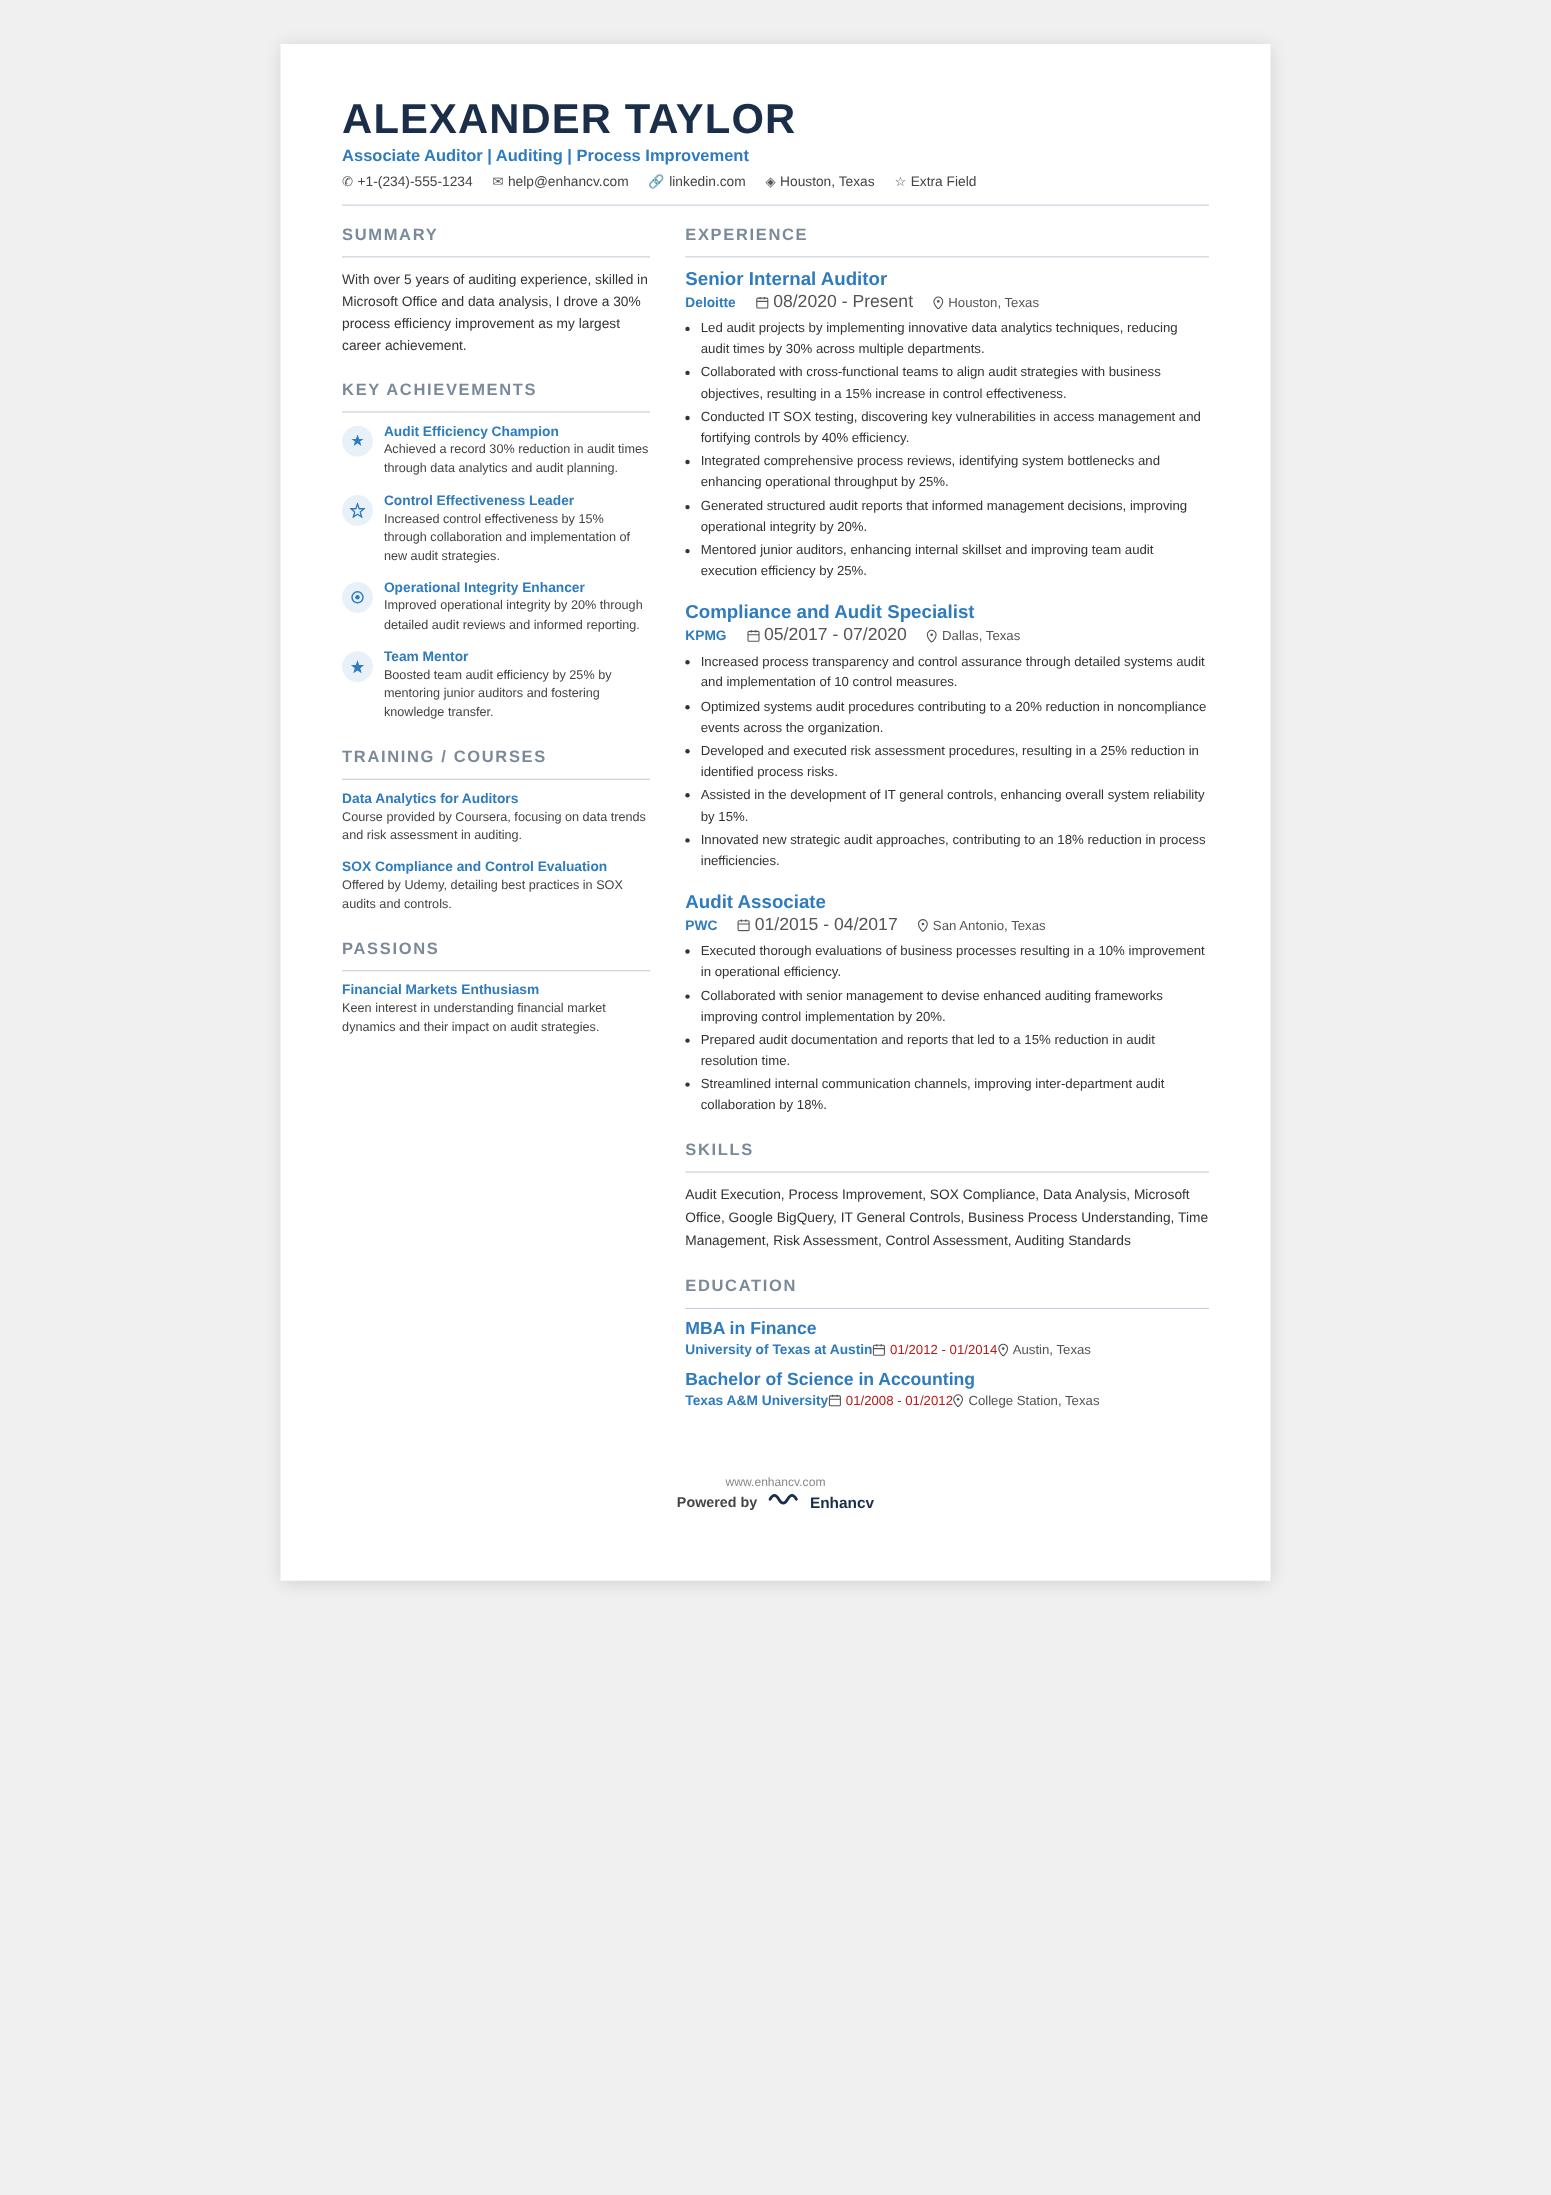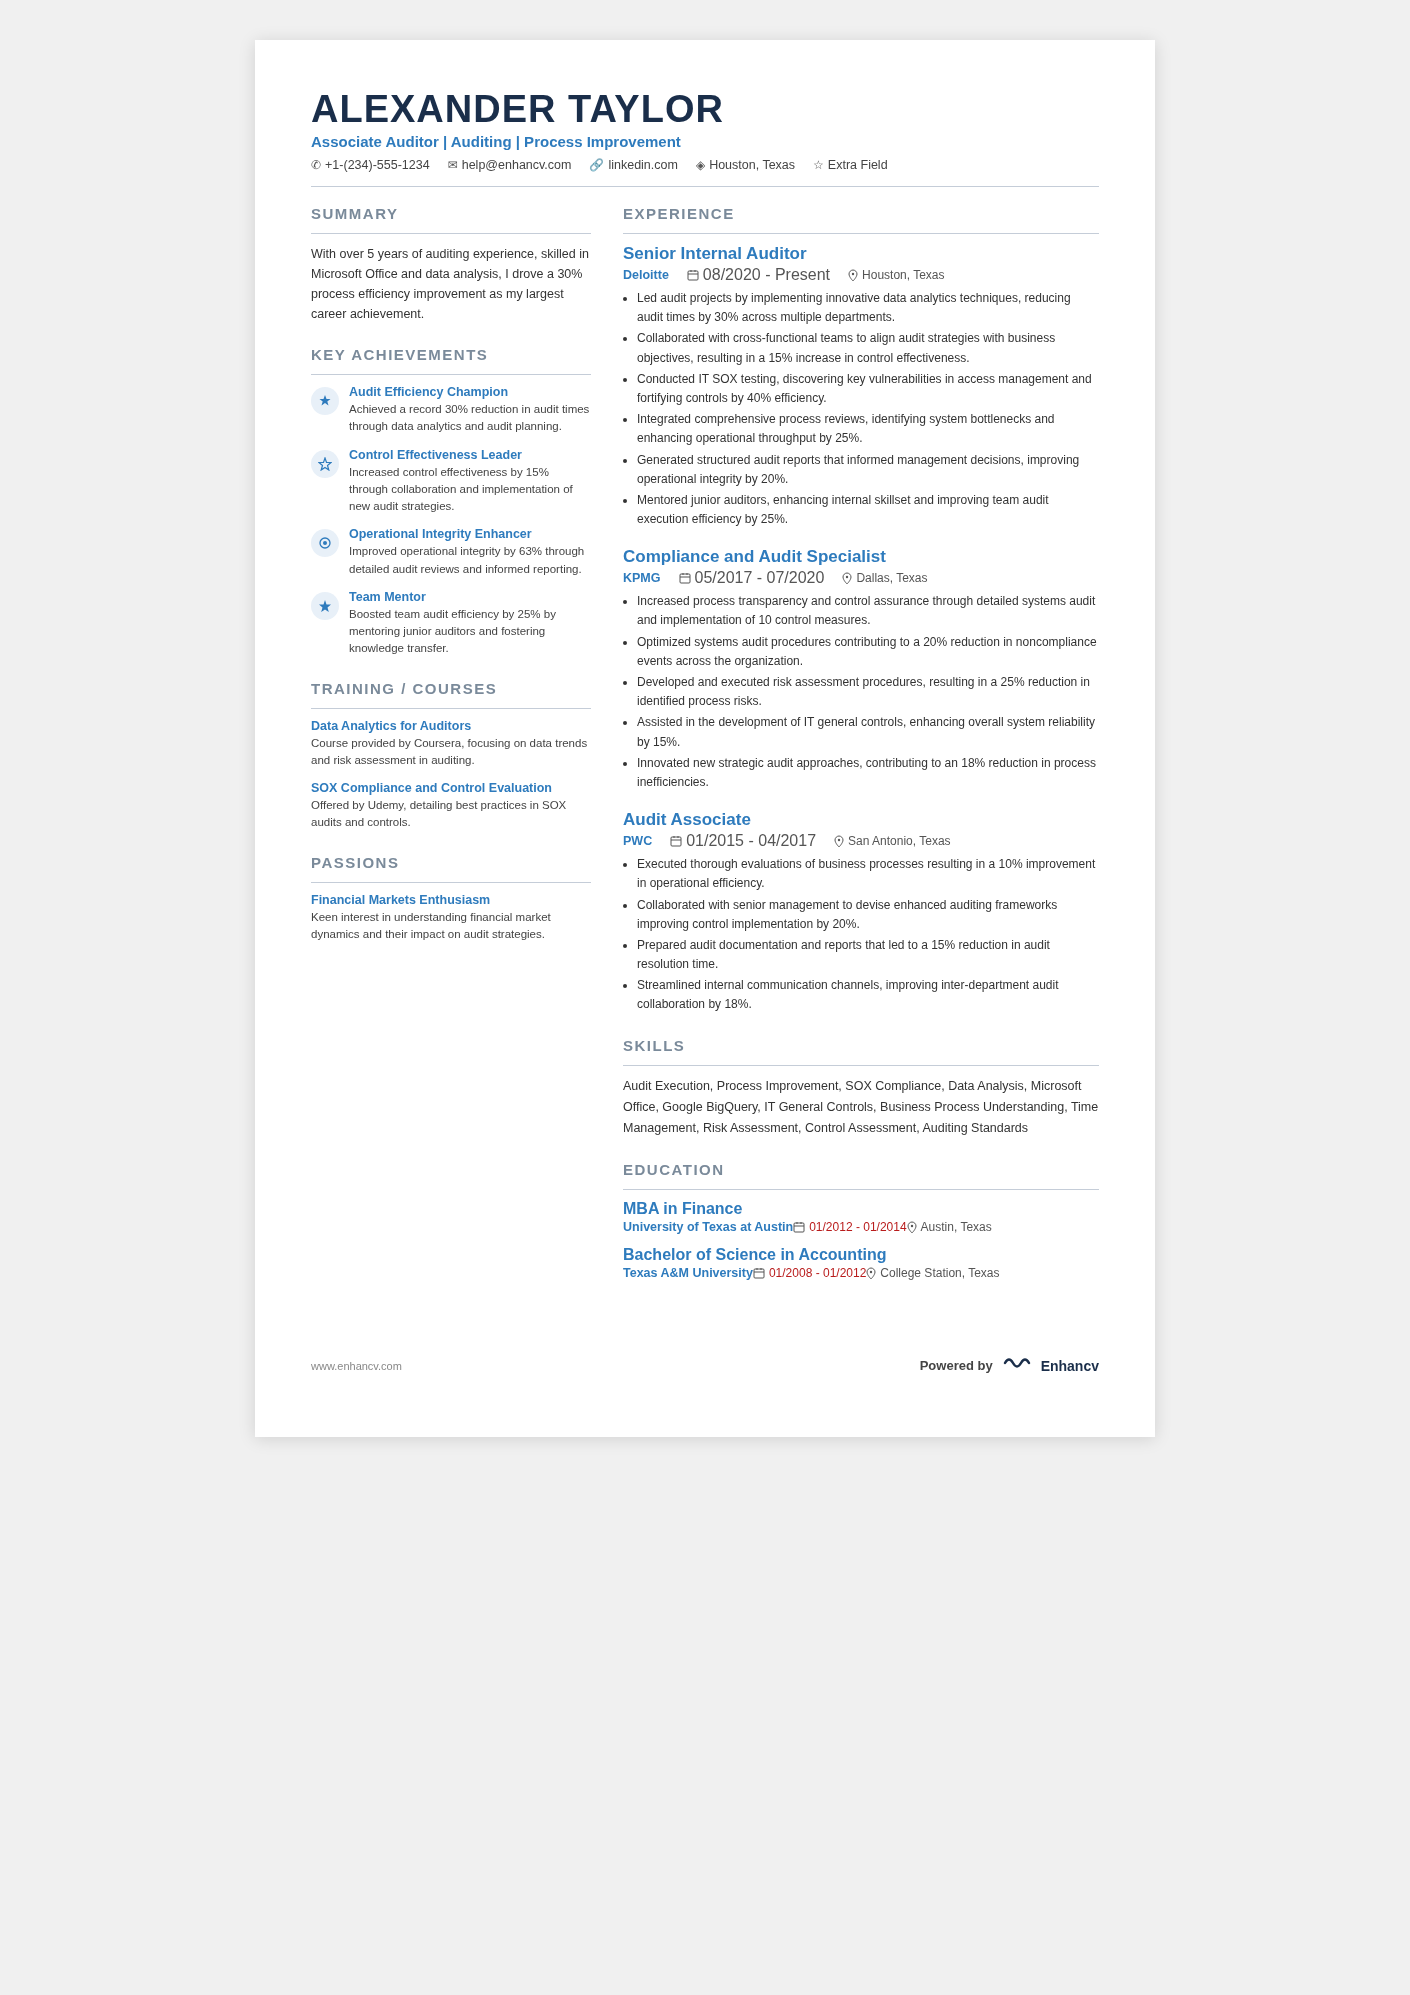--- a/index.html
+++ b/index.html
@@ -223,26 +223,27 @@
     }
     .edu-location {
       font-size: 12px;
       color: #555;
       display: flex;
       align-items: center;
       gap: 4px;
     }
     
     .footer {
-      margin-top: 52px;
+      margin-top: 40px;
       display: flex;
       justify-content: space-between;
       align-items: center;
       font-size: 11px;
       color: #888;
+      flex-direction: column;
     }
     .footer-logo {
       display: flex;
       align-items: center;
       gap: 8px;
       font-size: 13px;
       font-weight: 600;
       color: #444;
     }
     .footer-logo-icon {
@@ -322,21 +323,21 @@
 
         <div class="achievement-item">
           <div class="achievement-icon">
             <svg width="14" height="14" viewBox="0 0 14 14">
                 <circle cx="7" cy="7" r="5" fill="none" stroke="#2e7bbd" stroke-width="1.3"></circle>
                 <circle cx="7" cy="7" r="2" fill="#2e7bbd"></circle>
               </svg>
           </div>
           <div class="achievement-content">
             <div class="achievement-title">Operational Integrity Enhancer</div>
-            <div class="achievement-desc">Improved operational integrity by 63% through detailed audit reviews and informed reporting.</div>
+            <div class="achievement-desc">Improved operational integrity by 20% through detailed audit reviews and informed reporting.</div>
           </div>
         </div>
 
         <div class="achievement-item">
           <div class="achievement-icon">
             <svg width="14" height="14" viewBox="0 0 14 14">
                 <polygon points="7,1 8.5,5.5 13,5.5 9.5,8.5 10.8,13 7,10.5 3.2,13 4.5,8.5 1,5.5 5.5,5.5" fill="#2e7bbd"></polygon>
               </svg>
           </div>
           <div class="achievement-content">

